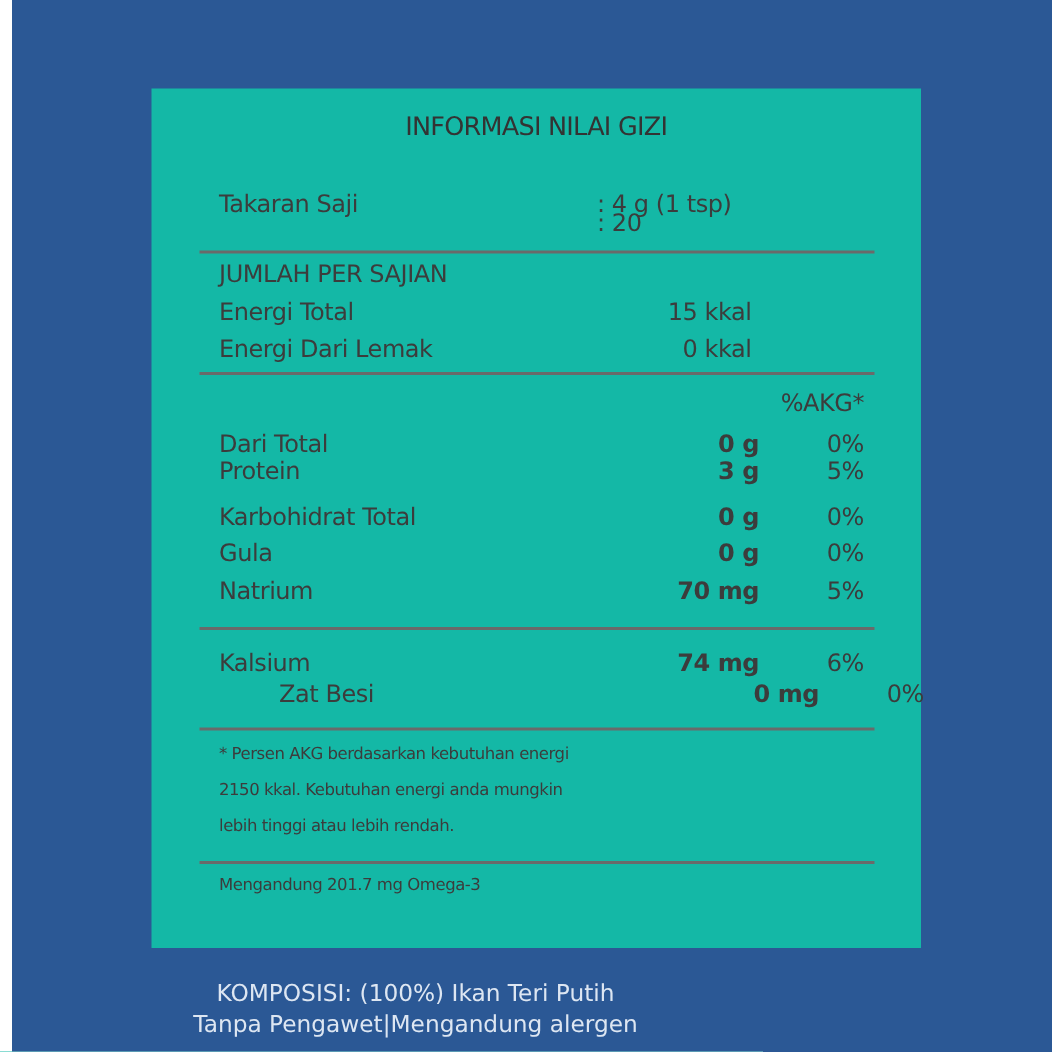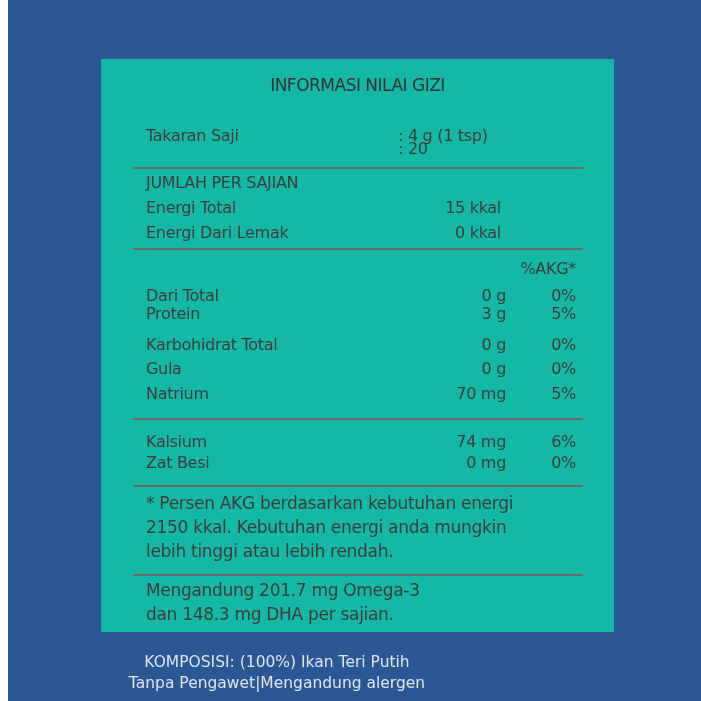--- a/index.html
+++ b/index.html
@@ -22,29 +22,29 @@
       font-family: "DejaVu Sans", sans-serif; font-size: 17px; letter-spacing: -0.5px;
       color: #333;
     }
     .row {
       position: absolute; left: 45px; width: 430px; height: 24px;
       font-family: "DejaVu Sans", sans-serif; font-size: 16px; color: #3c3c3c;
       letter-spacing: -0.3px; white-space: nowrap;
     }
     .row .label { position: absolute; left: 0; top: 0; }
     .row .colon-val { position: absolute; left: 252px; top: 0; }
-    .row .amt { position: absolute; right: 70px; top: 0; text-align: center; }
+    .row .amt { position: absolute; right: 70px; top: 0; text-align: center; font-weight: bold; }
     .row .amt-e { position: absolute; right: 75px; top: 0; text-align: right; }
     .row .pct { position: absolute; right: 0; top: 0; text-align: right; }
     .divider {
       position: absolute; left: 32px; width: 450px; height: 2px; background: #6a6a6a;
     }
     .note {
       position: absolute; left: 45px; width: 440px;
-      font-family: "DejaVu Sans", sans-serif; font-size: 17px; color: #3c3c3c;
+      font-family: "DejaVu Sans", sans-serif; font-size: 11px; color: #3c3c3c;
       line-height: 24px; letter-spacing: -0.3px;
     }
     .footer {
       position: absolute; left: 0; width: 554px; text-align: center;
       font-family: "DejaVu Sans", sans-serif; font-size: 15.5px; color: #dde6f2;
       line-height: 20px;
     }
   </style>
 </head>
 <body>
@@ -108,36 +108,35 @@
     <span class="pct">5%</span>
   </div>
 
   <div class="divider" style="top:359px;"></div>
 
   <div class="row" style="top:356px;margin-top:17px;">
     <span class="label">Kalsium</span>
     <span class="amt">74 mg</span>
     <span class="pct">6%</span>
   </div>
-  <div class="row" style="top:394px;">
+  <div class="row" style="top:394px;margin-left:40px;">
     <span class="label">Zat Besi</span>
     <span class="amt">0 mg</span>
     <span class="pct">0%</span>
   </div>
 
   <div class="divider" style="top:426px;"></div>
 
   <div class="note" style="top:432px;">
     <div>* Persen AKG berdasarkan kebutuhan energi</div>
     <div>2150 kkal. Kebutuhan energi anda mungkin</div>
     <div>lebih tinggi atau lebih rendah.</div>
   </div>
 
   <div class="divider" style="top:515px;"></div>
 
   <div class="note" style="top:519px;">
     <div>Mengandung 201.7 mg Omega-3</div>
-    <div>dan 148.3 mg DHA per sajian.</div>
   </div>
 </div>
 
 <div class="footer" style="top:652px;">KOMPOSISI:  (100%) Ikan Teri Putih</div>
 <div class="footer" style="top:673px;">Tanpa Pengawet|Mengandung alergen</div>
 
 </body></html>

